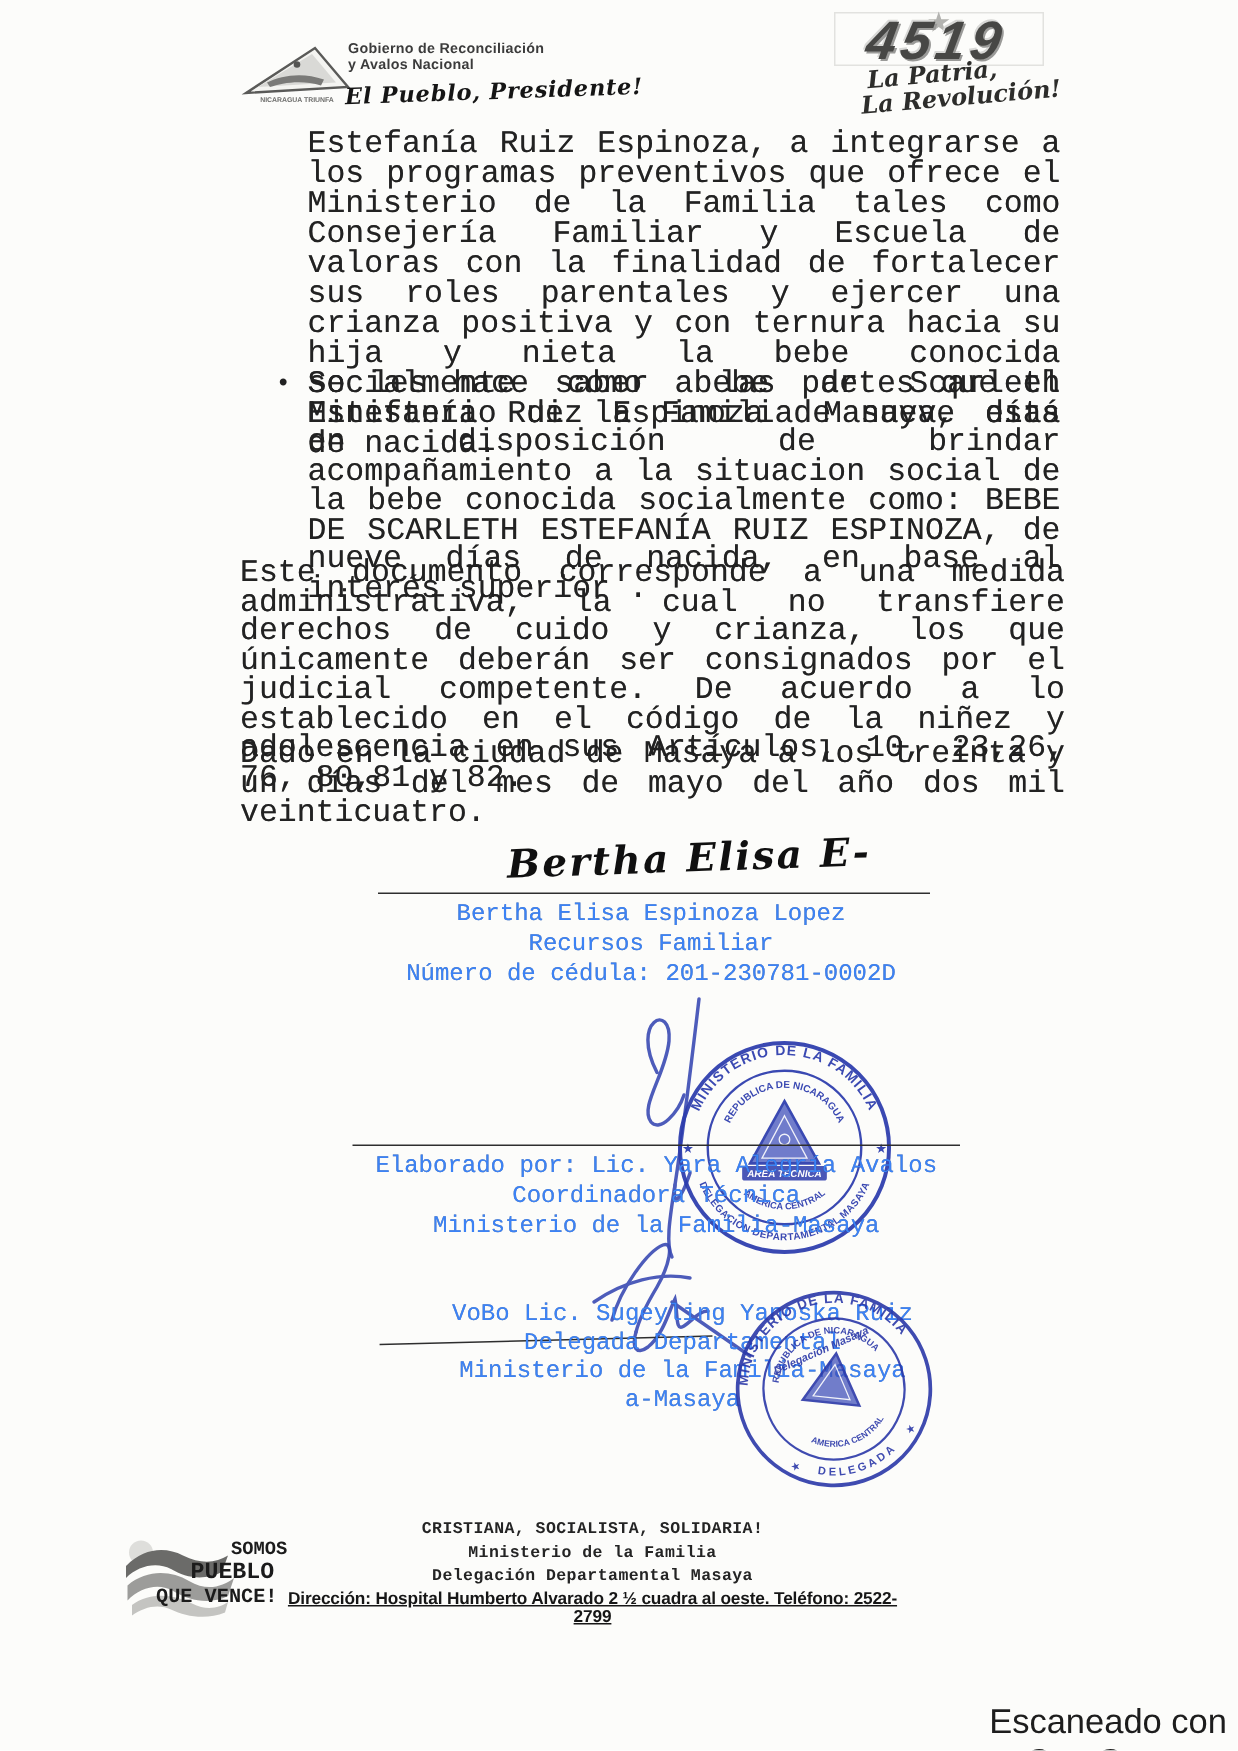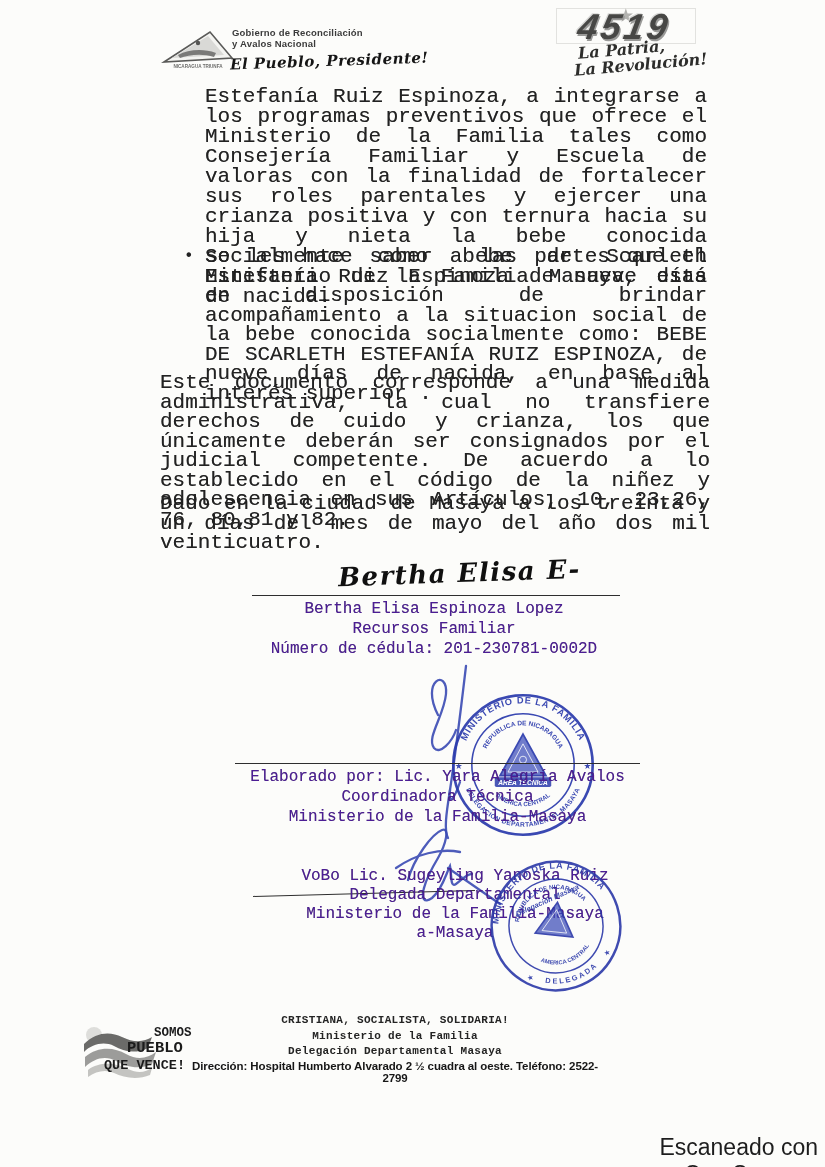--- a/index.html
+++ b/index.html
@@ -2,32 +2,32 @@
 <html><head>
 <meta charset="utf-8">
 <style>
   html,body{margin:0;padding:0;background:#ffffff;}
   .page{position:relative;width:825px;height:1167px;background:#fcfcfa;overflow:hidden;
         font-family:"Liberation Mono","DejaVu Sans Mono",monospace;color:#1f1f1f;padding-left:12px;}
   .abs{position:absolute;}
   .para{font-size:21px;line-height:20px;text-align:justify;color:#222;
         text-shadow:0 0 .4px rgba(0,0,0,.45);}
   .tight{line-height:19.5px;}
-  .centerblk{text-align:center;font-size:16px;line-height:20px;color:#4c1d95;
+  .centerblk{text-align:center;font-size:16px;line-height:20px;color:#3b82f6;
         text-shadow:0 0 .4px rgba(0,0,0,.45);}
   .rule{border-top:1.7px solid #2e2e2e;height:0;}
   .script{font-family:"DejaVu Serif","Liberation Serif",serif;font-style:italic;}
   .sans{font-family:"Liberation Sans","DejaVu Sans",sans-serif;}
   .gov-org{font-size:9.5px;line-height:10.5px;font-weight:bold;color:#3b3b3b;letter-spacing:.2px;}
   .gov-slogan{font-size:15px;color:#151515;transform:rotate(-2deg);letter-spacing:.5px;font-weight:600;}
   .num4519{font-size:36px;font-weight:bold;font-style:italic;color:#474745;letter-spacing:3px;
         transform:skewX(-10deg);text-shadow:1.5px 1.5px 0 #9a9a98, -1px -1px 0 #d8d8d6;}
   .rev-slogan{font-size:16px;line-height:16px;color:#2d2d2b;transform:rotate(-5deg);font-weight:600;}
   .footer-mono{font-size:11px;line-height:15.5px;font-weight:bold;color:#242424;letter-spacing:.3px;}
-  .footer-addr{font-size:11.5px;font-weight:bold;color:#161616;letter-spacing:-.1px;}
+  .footer-addr{font-size:11.5px;font-weight:bold;color:#161616;letter-spacing:-.1px;text-decoration:underline;}
   .flogo-txt{font-weight:bold;color:#1b1b1b;position:absolute;white-space:nowrap;}
   .camscan{font-size:23px;font-weight:normal;color:#1d1d1d;}
   .handwriting{font-family:"DejaVu Serif","Liberation Serif",serif;font-style:italic;font-weight:600;
         font-size:26px;letter-spacing:1.5px;color:#101010;transform:rotate(-2deg);white-space:nowrap;}
   .stamp-svg text{font-family:"Liberation Sans","DejaVu Sans",sans-serif;font-weight:bold;}
   .bullet-glyph{font-size:16px;font-weight:bold;color:#222;}
 </style>
 </head>
 <body>
 

